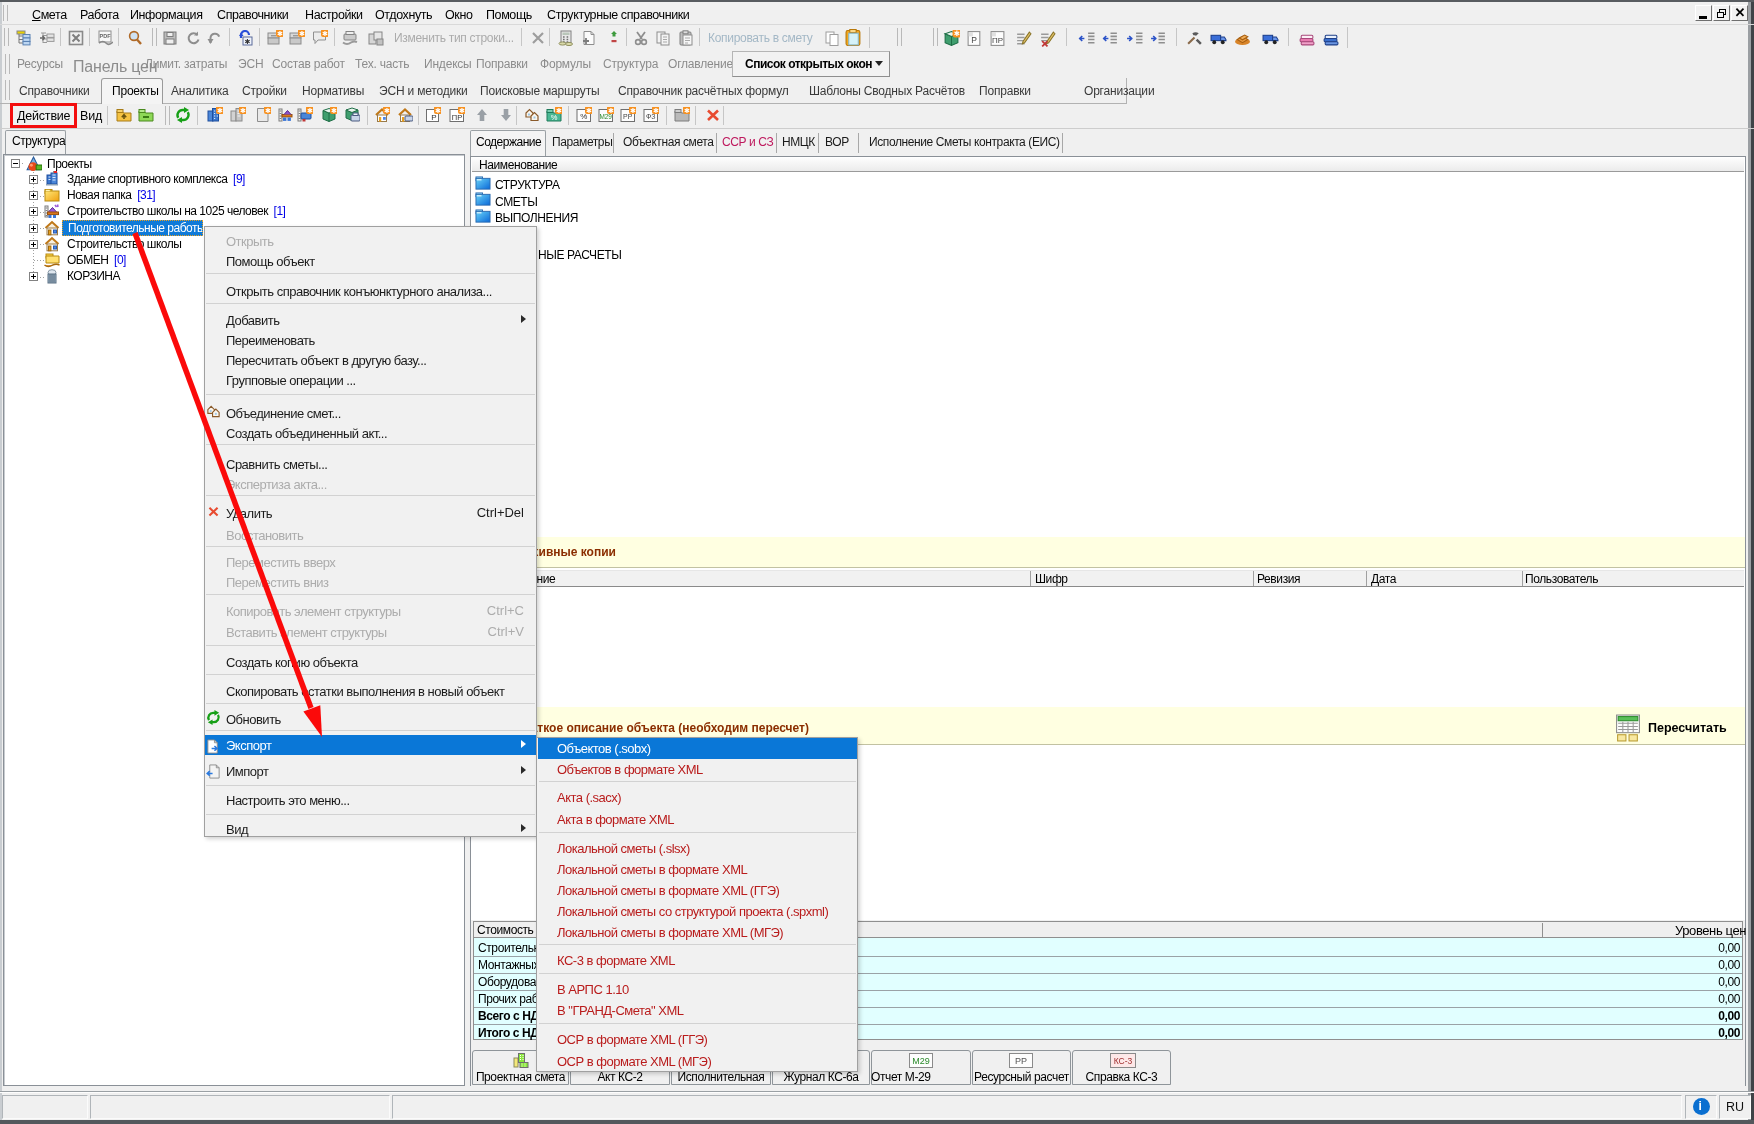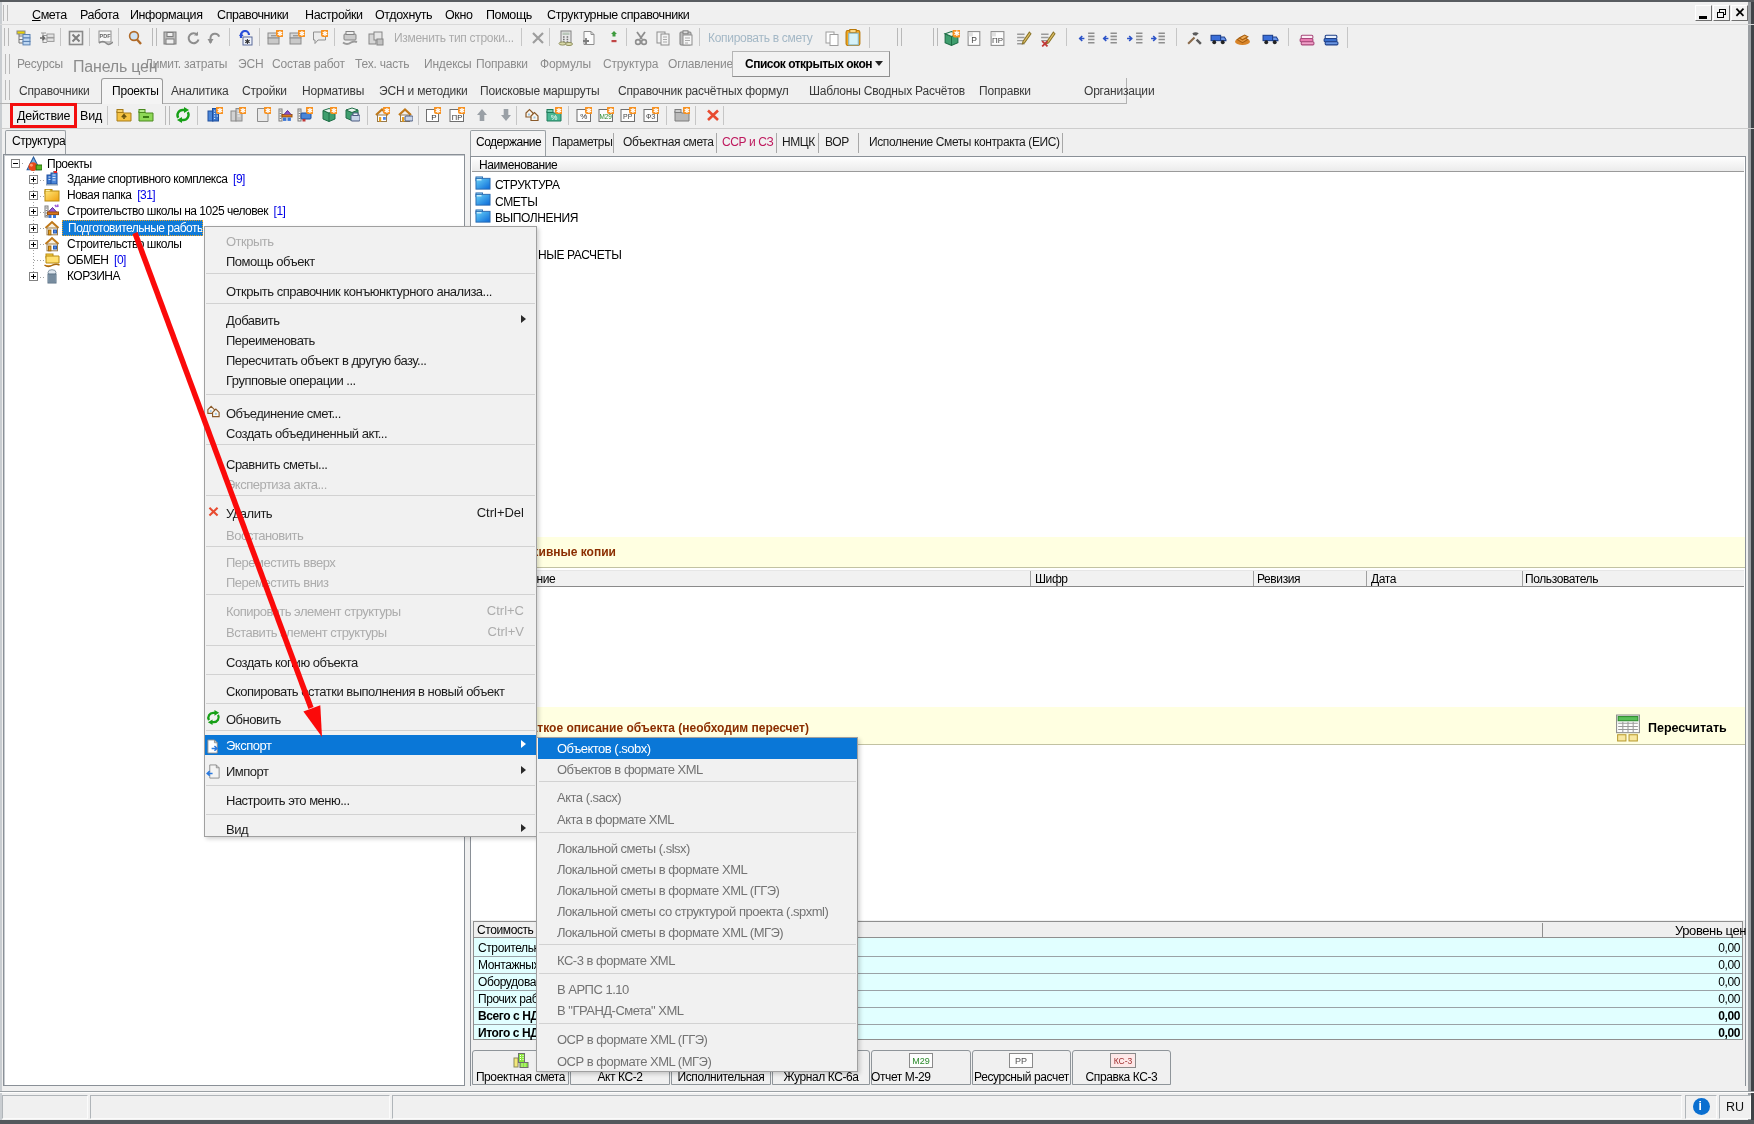--- a/index.html
+++ b/index.html
@@ -6,21 +6,21 @@
 body{position:relative;font-family:"Liberation Sans",sans-serif;background:#f0f0f0;overflow:hidden;}
 .ab{position:absolute;}
 .t{position:absolute;white-space:nowrap;line-height:1.12;}
 .g{color:#8c8c8c;}
 .sep1{position:absolute;width:1px;background:#c6c6c6;}
 .grip{position:absolute;width:5px;border-left:1px solid #b9b9b9;border-right:1px solid #b9b9b9;}
 .mi{position:absolute;left:226px;font-size:13px;letter-spacing:-0.5px;color:#1c1c1c;}
 .mg{color:#acacac;}
 .ms{position:absolute;left:206px;width:329px;height:1px;background:#d2d2d2;}
 .ss{position:absolute;left:539px;width:317px;height:1px;background:#d2d2d2;}
-.si{position:absolute;left:557px;font-size:13px;letter-spacing:-0.5px;color:#737373;}
+.si{position:absolute;left:557px;font-size:13px;letter-spacing:-0.5px;color:#b91c1c;}
 .arr{position:absolute;width:0;height:0;border-left:5px solid #2a2a2a;border-top:4px solid transparent;border-bottom:4px solid transparent;}
 .vln{position:absolute;width:1px;background:#a8a8a8;}
 </style></head><body>
 
 <div class="ab" style="left:0;top:0;width:1754px;height:2px;background:#585c60;"></div>
 <div class="ab" style="left:0;top:2px;width:2px;height:1122px;background:#c9cdd1;"></div>
 <div class="ab" style="left:1748px;top:2px;width:3px;height:1122px;background:#9b9fa3;"></div>
 <div class="ab" style="left:1751px;top:2px;width:3px;height:1122px;background:#3f4347;"></div>
 <div class="ab" style="left:0;top:1120px;width:1754px;height:4px;background:#54585c;"></div>
 <div class="t" style="left:32px;top:7.5px;font-size:12.5px;font-weight:500;letter-spacing:-0.4px;color:#000;"><span style="text-decoration:underline;">С</span>мета</div>

